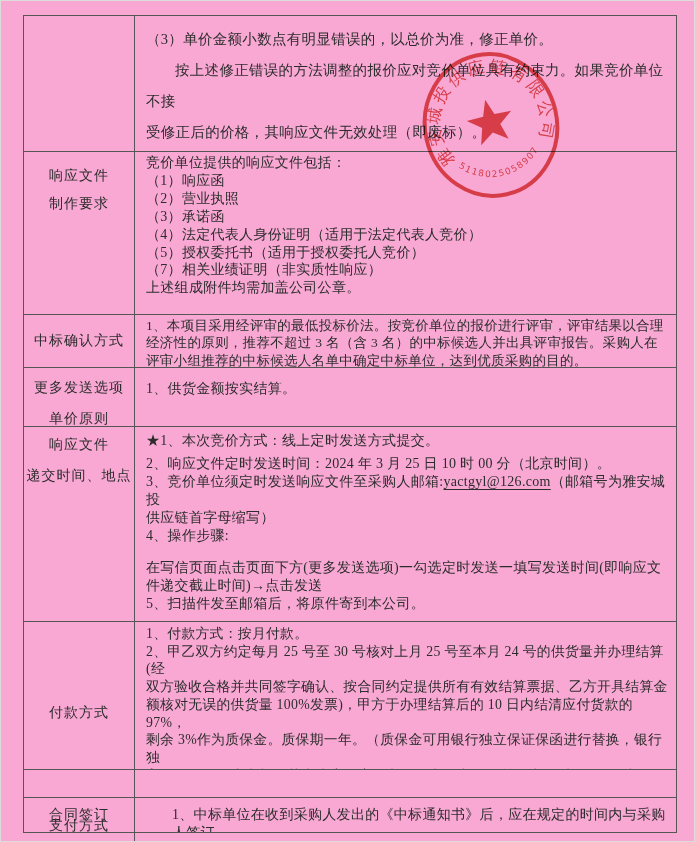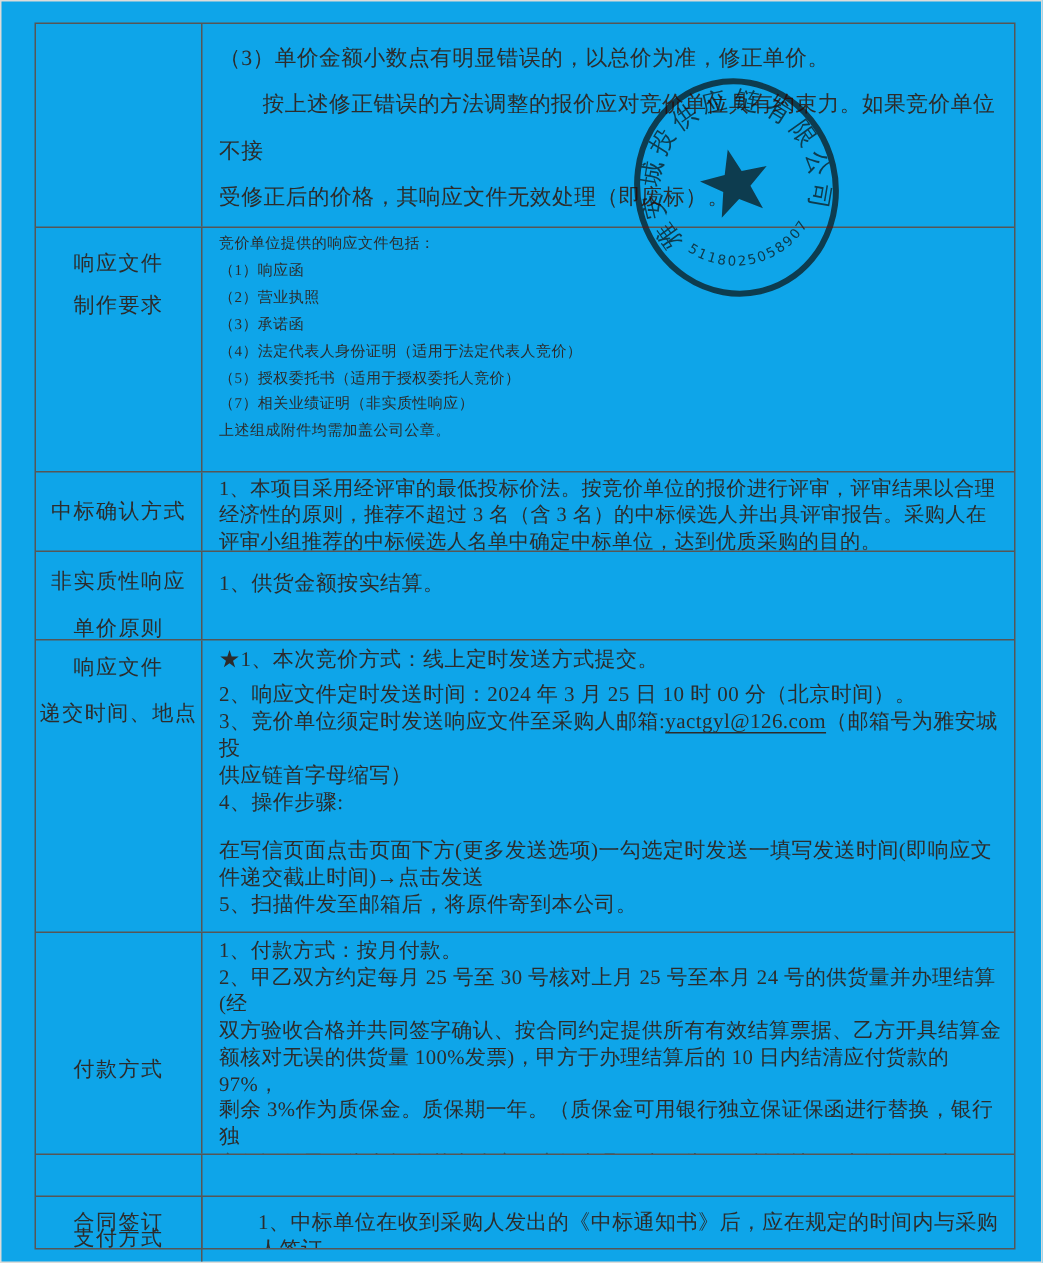--- a/index.html
+++ b/index.html
@@ -4,21 +4,21 @@
 <style>
   html,body{margin:0;padding:0;}
   body{
     width:695px;height:842px;
     background:#f6f6f4;
     font-family:"Liberation Serif","DejaVu Serif",serif;
     -webkit-font-smoothing:antialiased;
   }
   .page{
     position:relative;width:693px;height:840px;
-    background:#0ea5e9;border:1px solid #dcdcda;overflow:hidden;
+    background:#f9a8d4;border:1px solid #dcdcda;overflow:hidden;
   }
   .doc-table{
     position:absolute;left:22px;top:14px;width:652px;
     border:1px solid #565656;
     color:#2c2c2c;
     letter-spacing:.3px;
   }
   .row{display:flex;box-sizing:border-box;border-bottom:1px solid #565656;}
   .row:last-child{border-bottom:none;gap:26px;}
   .label-cell{
@@ -31,21 +31,21 @@
   .r1{height:136px;}
   .r2{height:163px;}
   .r3{height:53px;}
   .r4{height:59px;}
   .r5{height:195px;}
   .r6{height:148px;}
   .r7{height:28px;flex-direction:column;}
   .r8{height:34px;}
   .r1 .content-cell{padding-top:8px;font-size:14.5px;line-height:31px;}
   .r1 .indent{text-indent:2em;}
-  .r2 .content-cell{padding-top:2px;font-size:10px;line-height:17.9px;}
+  .r2 .content-cell{padding-top:2px;font-size:14px;line-height:17.9px;}
   .r2 .label-cell{padding-top:15px;}
   .r2 .label-line2{margin-top:10px;}
   .r3 .content-cell{padding-top:2px;font-size:13.5px;line-height:17.4px;}
   .r3 .label-cell{justify-content:center;}
   .r4 .content-cell{padding-top:12px;font-size:14px;}
   .r4 .label-cell{padding-top:11px;}
   .r4 .label-line2{margin-top:13px;}
   .r5 .content-cell{padding-top:5px;font-size:14px;line-height:18px;}
   .r5 .label-cell{padding-top:9px;}
   .r5 .label-line2{margin-top:13px;}
@@ -107,21 +107,21 @@
       </div>
       <div class="content-cell">
         <div>1、本项目采用经评审的最低投标价法。按竞价单位的报价进行评审，评审结果以合理</div>
         <div>经济性的原则，推荐不超过 3 名（含 3 名）的中标候选人并出具评审报告。采购人在</div>
         <div>评审小组推荐的中标候选人名单中确定中标单位，达到优质采购的目的。</div>
       </div>
     </div>
 
     <div class="row r4">
       <div class="label-cell">
-        <div>非实质性响应</div>
+        <div>更多发送选项</div>
         <div class="label-line2">单价原则</div>
       </div>
       <div class="content-cell">
         <div>1、供货金额按实结算。</div>
       </div>
     </div>
 
     <div class="row r5">
       <div class="label-cell">
         <div>响应文件</div>

